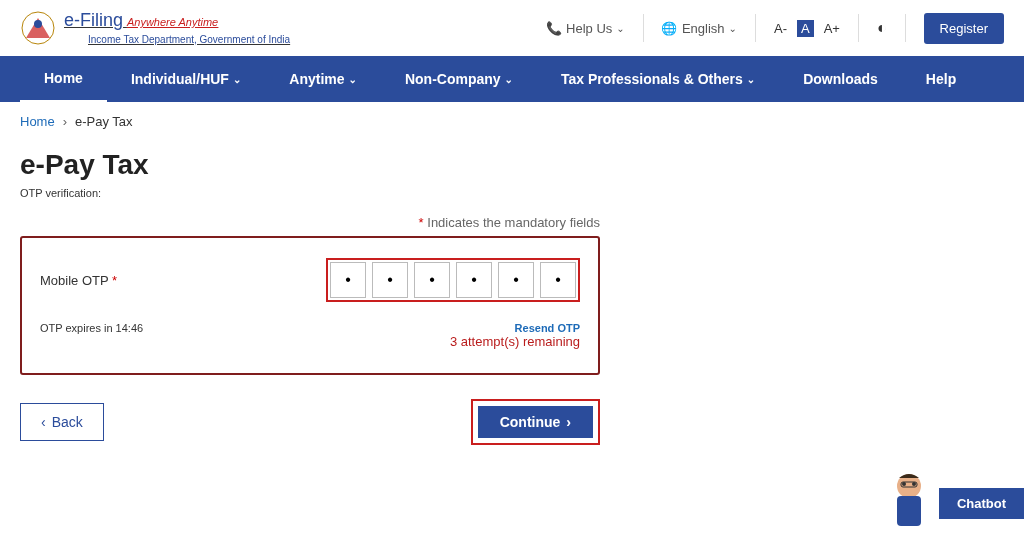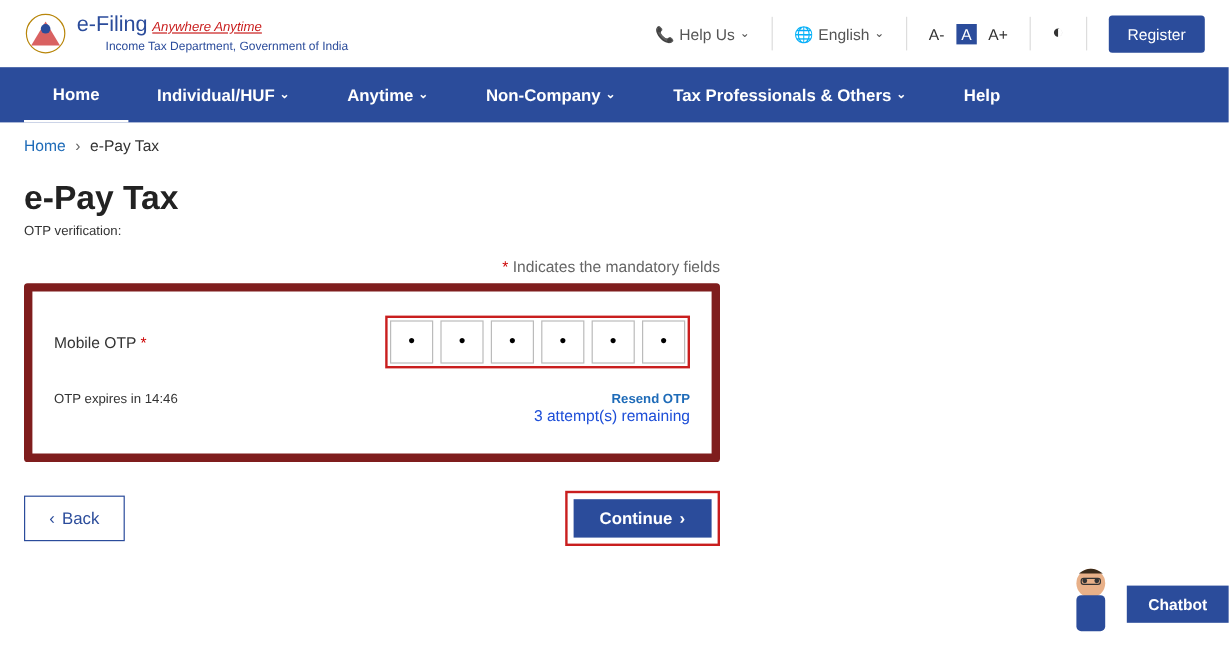--- a/index.html
+++ b/index.html
@@ -1,20 +1,20 @@
 <!DOCTYPE html>
 <html><head>
   <meta charset="utf-8">
   <style>
     * { box-sizing: border-box; margin: 0; padding: 0; }
     body { font-family: -apple-system, BlinkMacSystemFont, 'Segoe UI', Arial, sans-serif; font-size: 14px; color: #333; background: #fff; }
     
     
     .header { display: flex; align-items: center; padding: 10px 20px; background: #fff; }
-    .logo-section { display: flex; align-items: flex-start; gap: 8px; margin-right: auto; }
+    .logo-section { display: flex; align-items: flex-start; gap: 8px; margin-right: auto; text-decoration: underline; }
     .emblem { width: 36px; height: 36px; position: relative; }
     .emblem svg { width: 36px; height: 36px; }
     .logo-text { line-height: 1.2; }
     .brand { font-size: 18px; color: #2b4c9b; font-weight: 500; }
     .tagline { font-size: 11px; color: #c91e1e; font-style: italic; text-decoration: underline; }
     .subtext { font-size: 10px; color: #2b4c9b; margin-top: 2px; padding-left: 24px; }
     
     .header-right { display: flex; align-items: center; gap: 18px; }
     .call-us { display: flex; align-items: center; gap: 4px; color: #555; font-size: 13px; cursor: pointer; }
     .divider { width: 1px; height: 28px; background: #ddd; }
@@ -36,29 +36,29 @@
     .breadcrumb { display: flex; align-items: center; gap: 8px; font-size: 13px; margin-bottom: 20px; }
     .breadcrumb a { color: #1e6bb8; text-decoration: none; }
     .breadcrumb .sep { color: #666; }
     .breadcrumb .current { color: #333; }
     
     .page-title { font-size: 28px; font-weight: 600; color: #222; margin-bottom: 6px; }
     .subtitle { font-size: 11px; color: #333; margin-bottom: 16px; }
     .mandatory-note { text-align: right; font-size: 13px; color: #666; margin-bottom: 6px; }
     .asterisk { color: #c00; }
     
-    .card { border: 7px solid #7f1d1d; border-radius: 3px; padding: 20px 18px 24px; }
+    .card { border: 2px solid #7f1d1d; border-radius: 3px; padding: 20px 18px 24px; }
     .otp-row { display: flex; align-items: center; gap: 12px; margin-bottom: 20px; }
     .otp-label { font-size: 13px; color: #333; width: 280px; }
     .otp-inputs-wrap { border: 2px solid #c91e1e; padding: 2px; display: flex; gap: 6px; }
     .otp-input { width: 36px; height: 36px; border: 1px solid #bbb; text-align: center; font-size: 16px; }
     
     .expire-row { display: flex; justify-content: space-between; align-items: center; font-size: 11px; margin-bottom: 0; }
     .resend { color: #1e6bb8; font-weight: 600; cursor: pointer; }
-    .attempts { text-align: right; font-size: 13px; color: #1d4ed8; }
+    .attempts { text-align: right; font-size: 13px; color: #b91c1c; }
     
     .action-row { display: flex; justify-content: space-between; align-items: center; margin-top: 24px; }
     .back-btn { border: 1px solid #2b4c9b; color: #2b4c9b; background: #fff; padding: 10px 20px; font-size: 14px; cursor: pointer; display: flex; align-items: center; gap: 6px; }
     .continue-wrap { border: 2px solid #c91e1e; padding: 5px; }
     .continue-btn { background: #2b4c9b; color: #fff; border: none; padding: 8px 22px; font-size: 14px; font-weight: 600; cursor: pointer; display: flex; align-items: center; gap: 6px; }
     
     
     .chatbot { position: fixed; bottom: 0; right: 0; display: flex; align-items: center; gap: 0; }
     .chatbot-avatar { width: 60px; height: 70px; }
     .chatbot-btn { background: #2b4c9b; color: #fff; padding: 8px 18px; font-size: 13px; font-weight: 600; cursor: pointer; }
@@ -122,20 +122,23 @@
       <span>Anytime</span>
       <span class="chevron">⌄</span>
     </div>
   <div class="nav-item">
       <span>Non-Company</span>
       <span class="chevron">⌄</span>
     </div>
   <div class="nav-item">
       <span>Tax Professionals &amp; Others</span>
       <span class="chevron">⌄</span>
+    </div>
+  <div class="nav-item">
+      <span>Downloads</span>
     </div>
   <div class="nav-item">
       <span>Help</span>
     </div>
 </div>
 
 <div class="content">
   <div class="breadcrumb">
     <a href="#">Home</a>
     <span class="sep">›</span>

